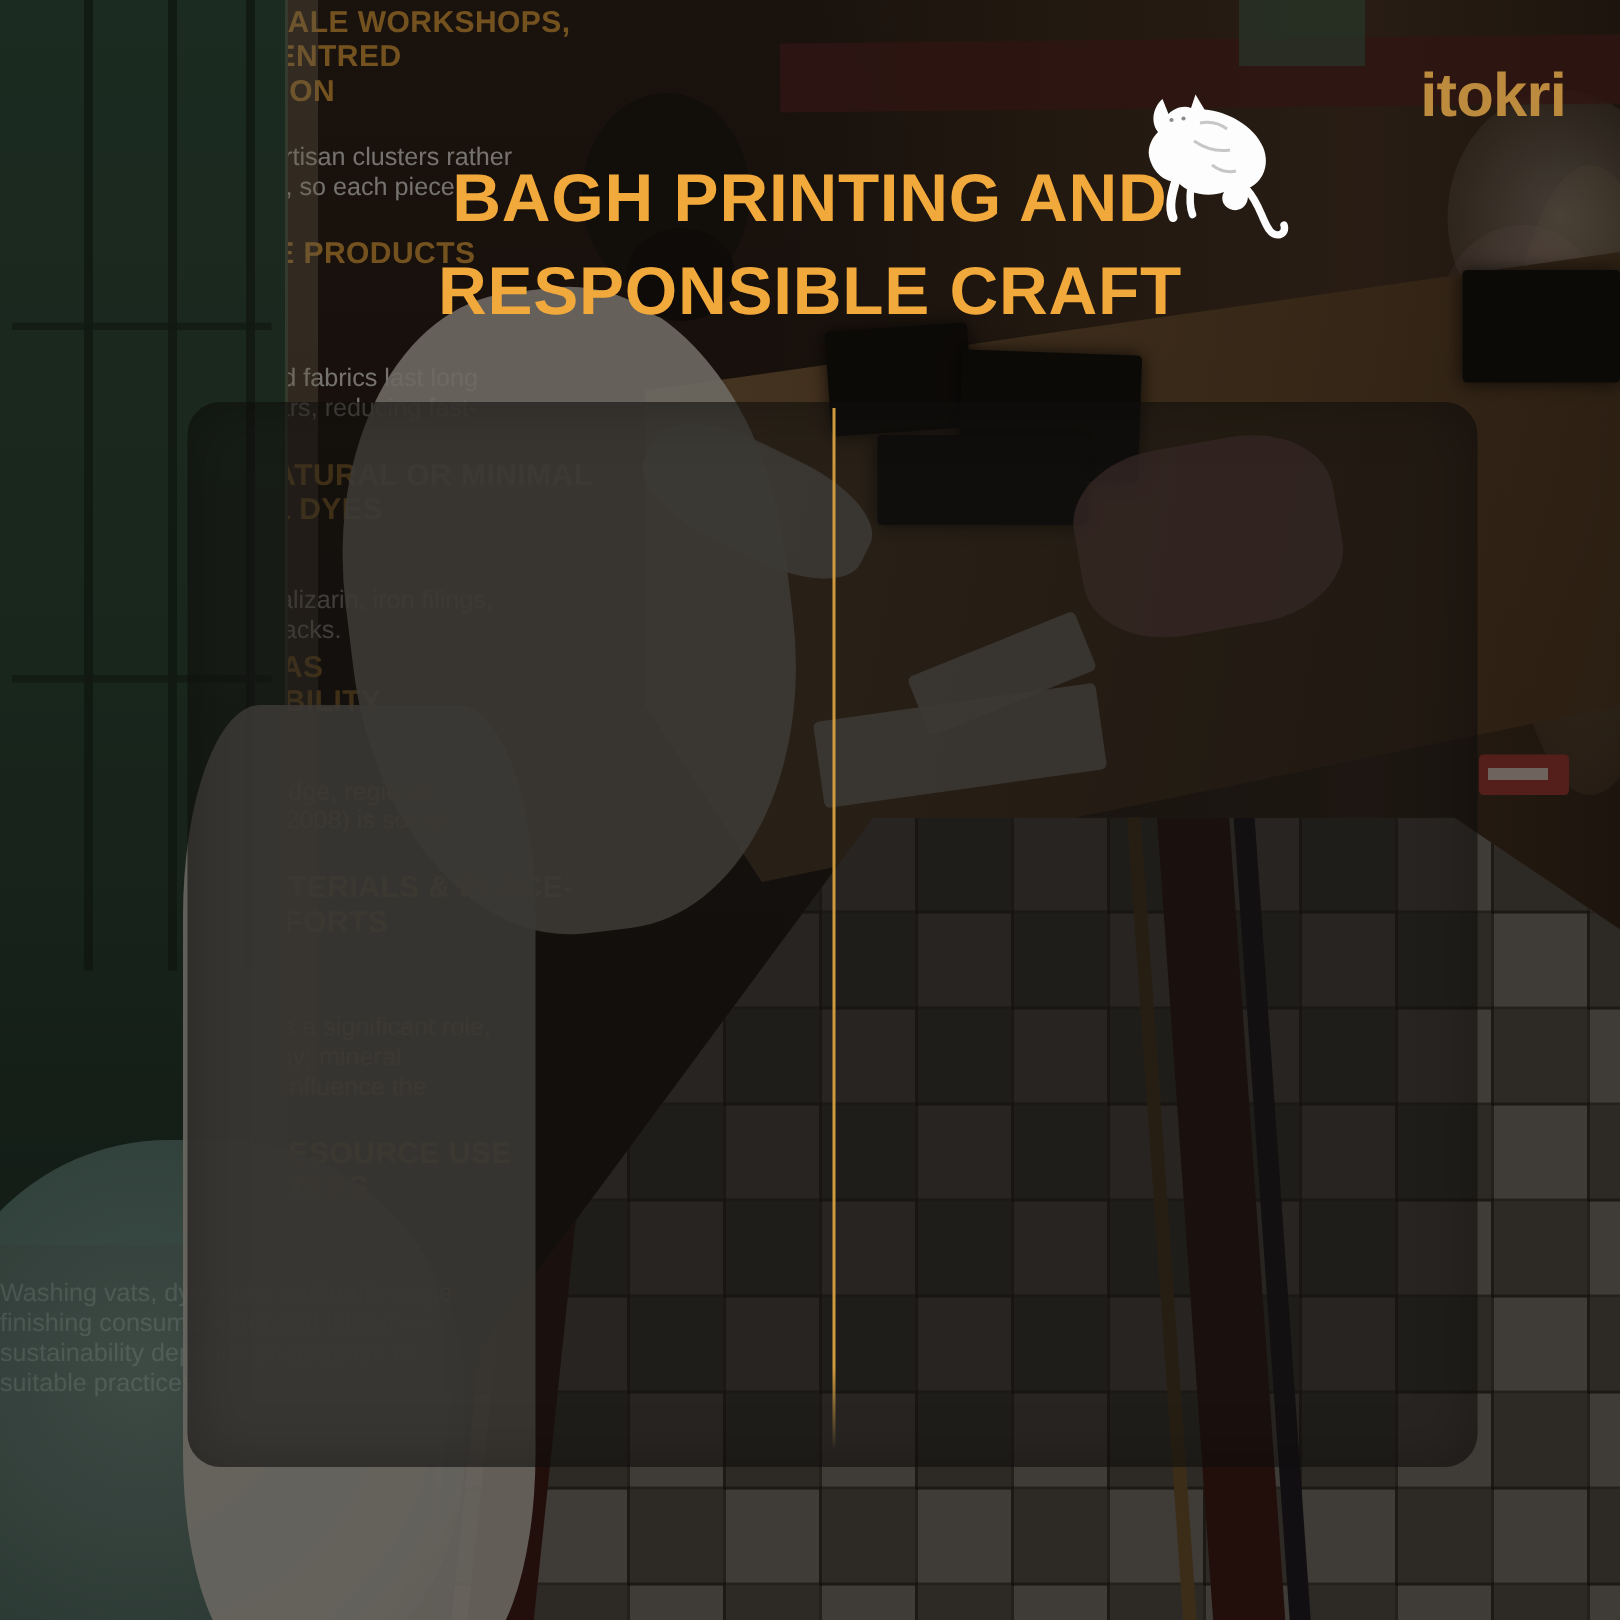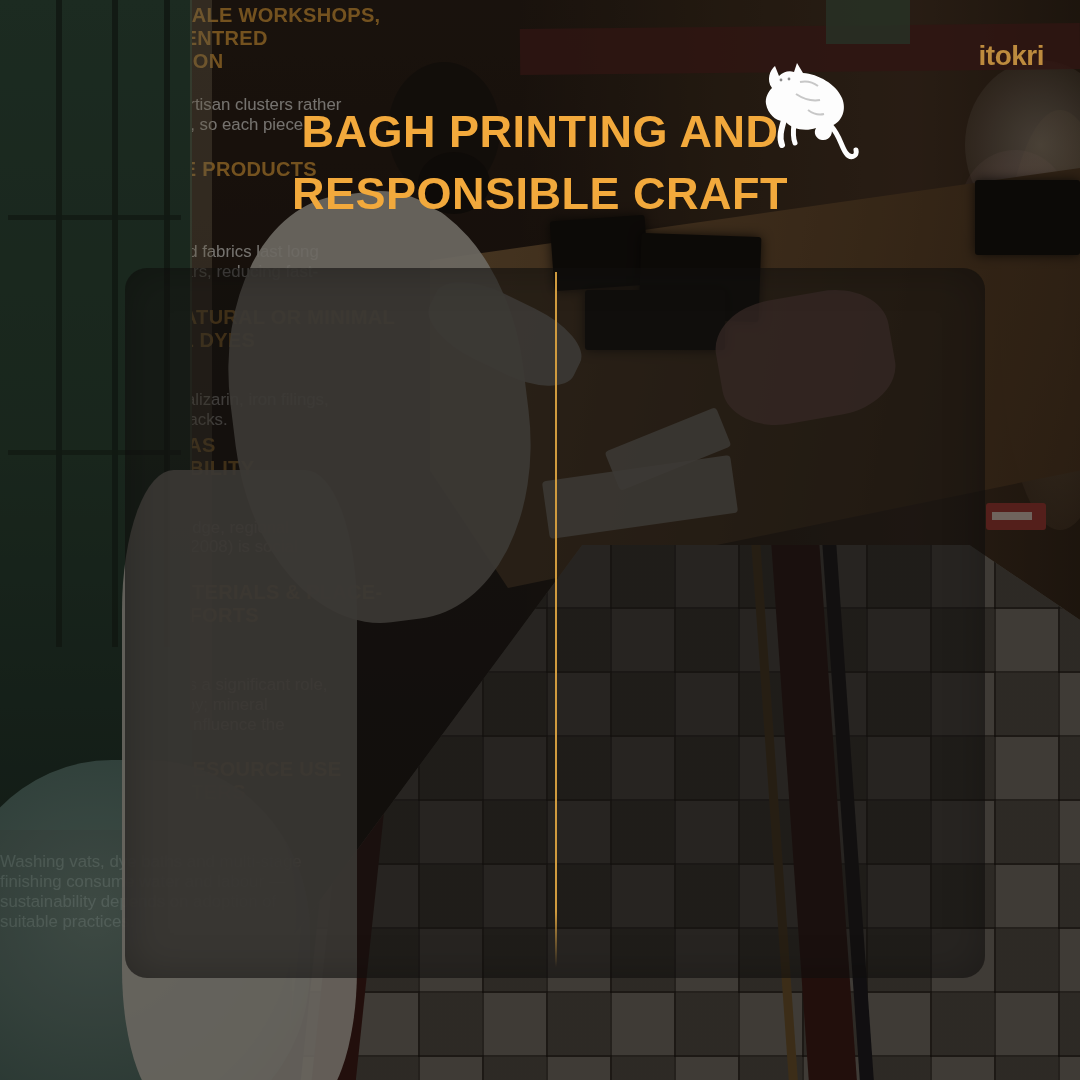--- a/index.html
+++ b/index.html
@@ -58,21 +58,21 @@
 
   .man-head  { left:388px; top:62px;  width:112px; height:135px; border-radius:50%; background:#1d1510; }
   .man-beard { left:418px; top:152px; width:72px;  height:62px;  border-radius:50%; background:#140f0b; }
   .man-torso { left:232px; top:192px; width:295px; height:430px; border-radius:45%; background:#d7d1c6; opacity:.92; transform:rotate(-7deg); }
   .man-arm   { left:425px; top:298px; width:160px; height:72px;  border-radius:40%; background:#d7d1c6; opacity:.9; transform:rotate(26deg); }
   .man-lower { left:122px; top:470px; width:235px; height:640px; border-radius:22%; background:#d3cdc2; opacity:.9; }
 
   .global-overlay { left:0; top:0; width:100%; height:100%; background:rgba(9,7,5,.52); }
 
   
-  .logo { right:36px; top:40px; font-size:28px; font-weight:700; letter-spacing:-.5px;
+  .logo { right:36px; top:40px; font-size:41px; font-weight:700; letter-spacing:-.5px;
     color:#bd8b3e; font-family:"Liberation Sans",sans-serif; }
   .cat { left:748px; top:54px; width:120px; height:112px; }
   .page-title { left:0; top:101px; width:1080px; text-align:center; white-space:pre-line;
     color:#f2a93c; font-size:45px; font-weight:800; letter-spacing:.5px; line-height:1.38; }
 
   .panel { left:125px; top:268px; width:860px; height:710px; border-radius:22px;
     background:rgba(20,19,17,.55); box-shadow:0 0 40px rgba(0,0,0,.25) inset; }
   .divider { left:555px; top:272px; width:2px; height:695px;
     background:linear-gradient(180deg, #cf9a3e 0%, #cf9a3e 92%, rgba(207,154,62,0) 100%); }
 

